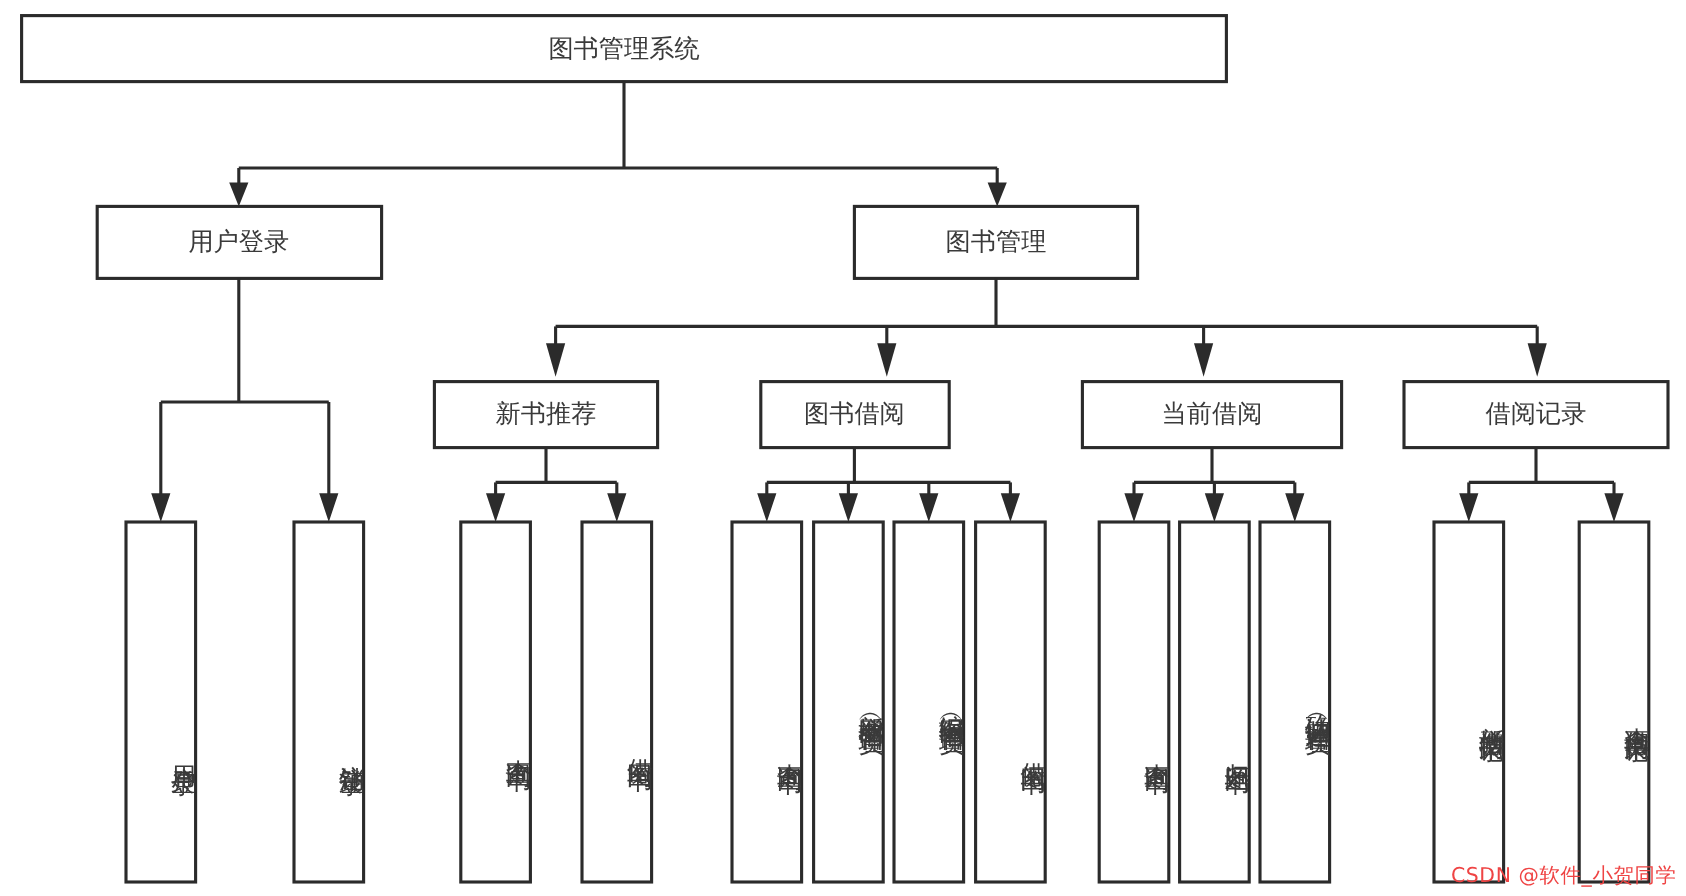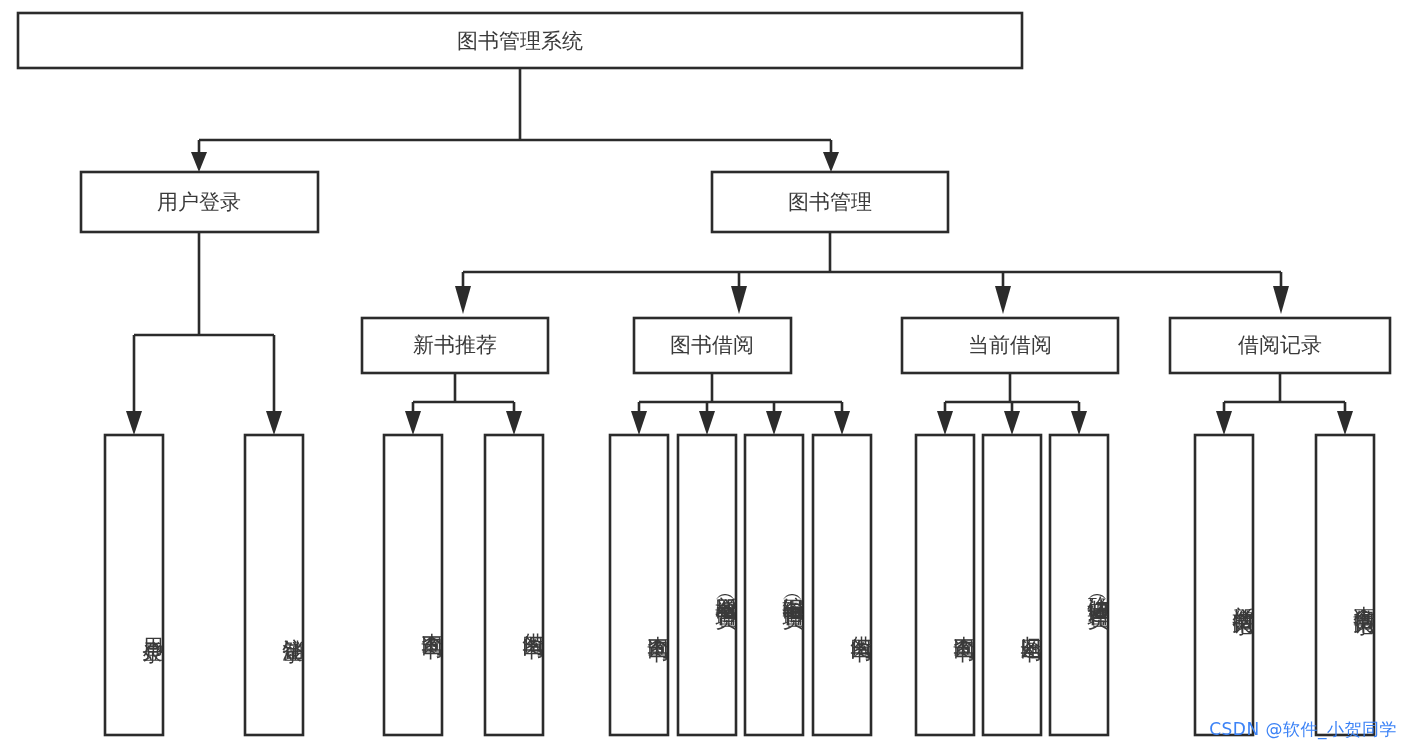--- a/index.html
+++ b/index.html
@@ -60,21 +60,21 @@
     justify-content: center;
     white-space: nowrap;
     pointer-events: none;
   }
   .watermark {
     position: absolute;
     right: 8px;
     bottom: 6px;
     font-family: "DejaVu Sans", "Liberation Sans", sans-serif;
     font-size: 17px;
-    color: #3b82f6;
+    color: #ef4444;
     letter-spacing: 0.5px;
     user-select: none;
   }
 </style>
 </head>
 <body>
 
 <div id="diagram-root">
 
   <svg class="diagram-canvas" viewBox="0 0 1405 747">

